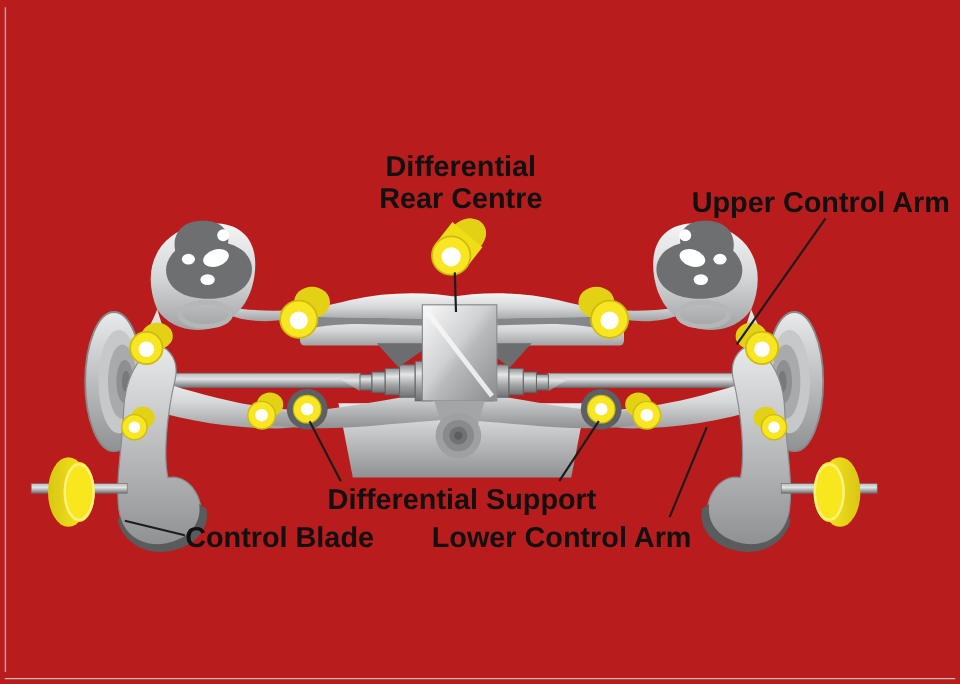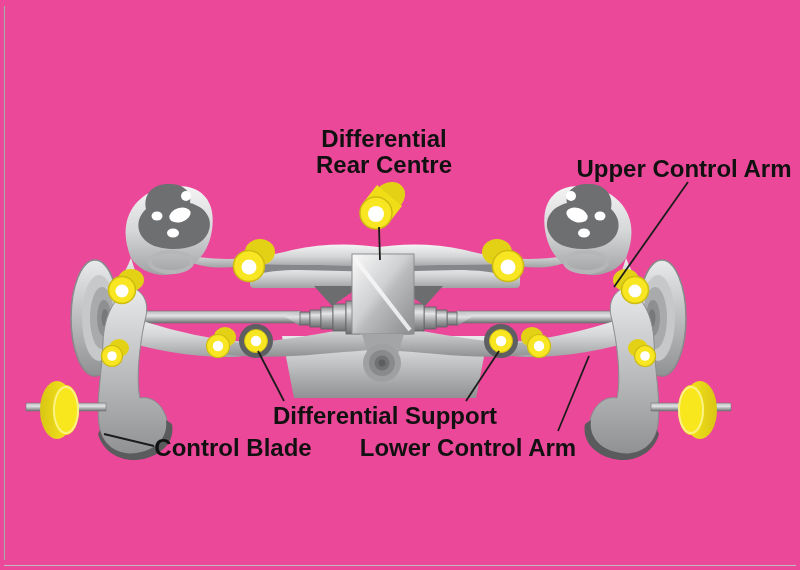--- a/index.html
+++ b/index.html
@@ -1,16 +1,16 @@
 <!DOCTYPE html>
 <html><head>
 <meta charset="utf-8">
 <style>
   html,body{margin:0;padding:0;background:#ffffff;}
-  .stage{position:relative;width:800px;height:570px;background:#ec4899;overflow:hidden;
+  .stage{position:relative;width:800px;height:570px;background:#b91c1c;overflow:hidden;
          font-family:"Liberation Sans", sans-serif;}
   svg{display:block;}
   .callout{font-family:"Liberation Sans", sans-serif;font-weight:bold;font-size:24px;fill:#111111;}
 </style>
 </head>
 <body>
 
 <div class="stage">
 <svg width="800" height="570" viewBox="0 0 800 570">
   <defs>

